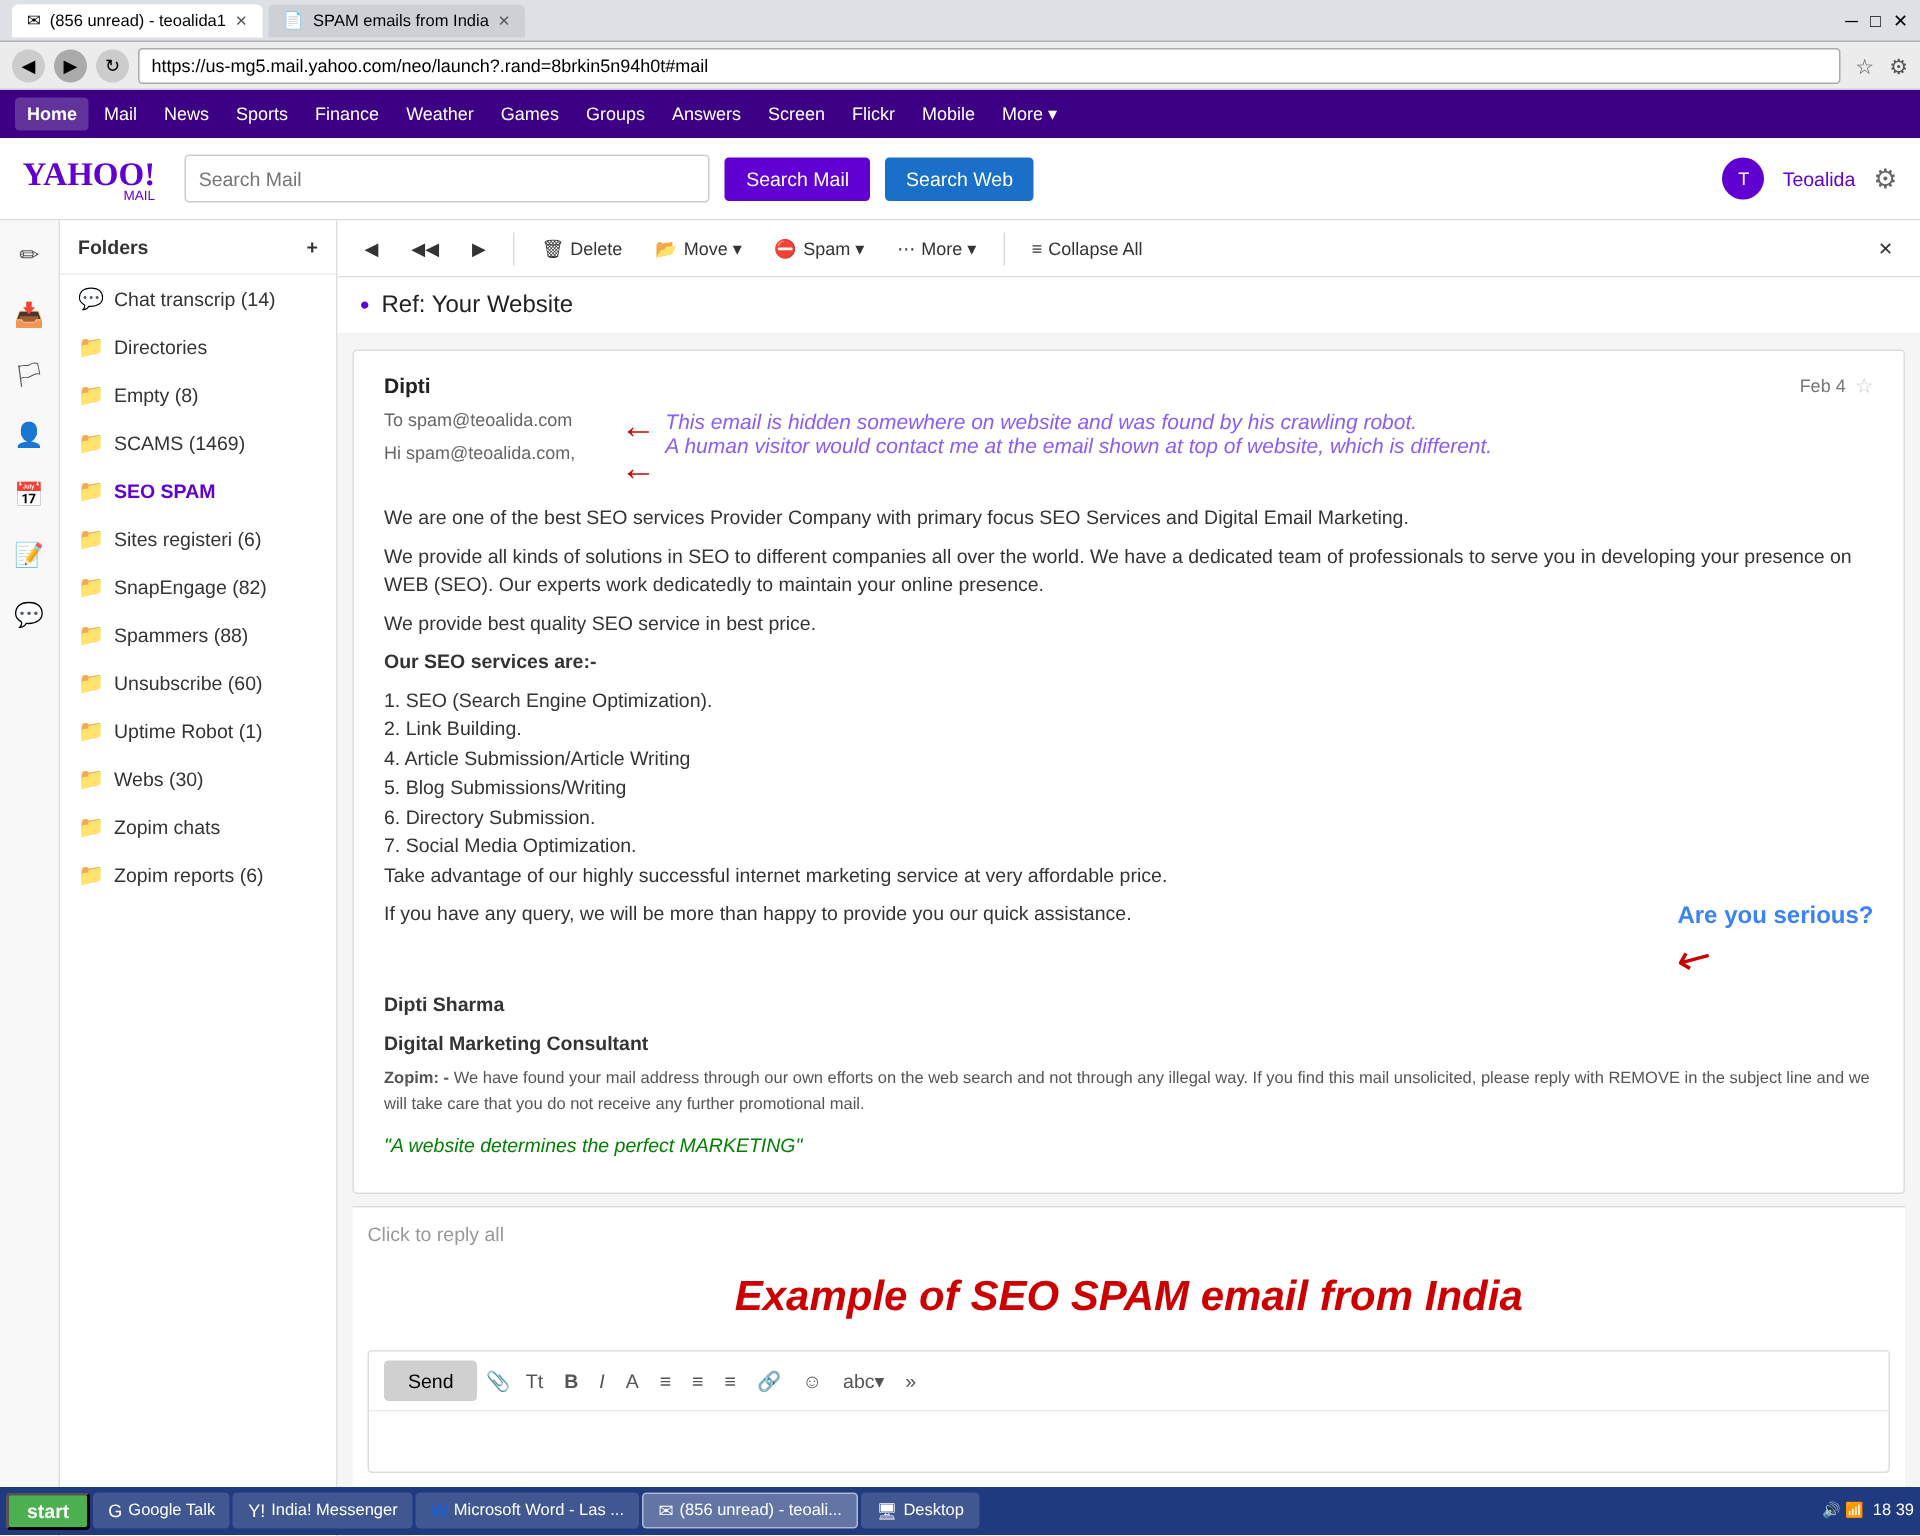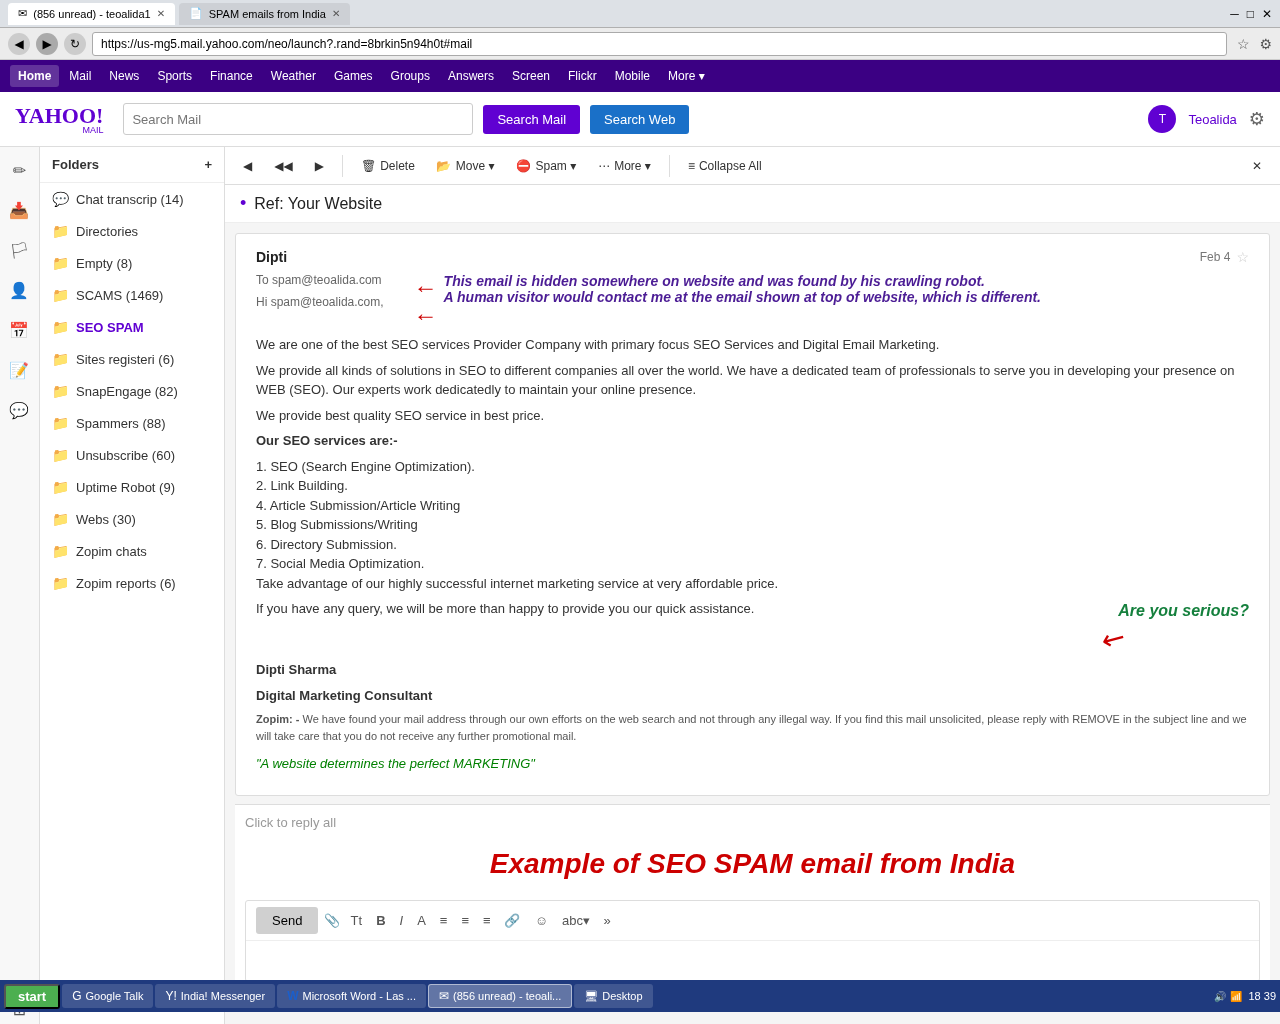--- a/index.html
+++ b/index.html
@@ -254,32 +254,30 @@
       justify-content: space-between;
       margin-bottom: 8px;
       text-align: right;
     }
     .sender-name { font-weight: bold; color: #222; font-size: 14px; }
     .email-date { color: #777; font-size: 12px; display: flex; align-items: center; gap: 6px; }
     .email-to { color: #666; font-size: 12px; margin-bottom: 8px; }
     .email-body { font-size: 13px; color: #333; line-height: 1.5; }
     .email-body p { margin-bottom: 6px; }
     .annotation-red {
-      color: #4c1d95;
-      font-weight: bold;
+      color: #8b5cf6;
+      font-weight: normal;
       font-style: italic;
       font-size: 14px;
     }
     .are-you-serious {
-      color: #15803d;
+      color: #3b82f6;
       font-weight: bold;
-      font-style: italic;
       font-size: 16px;
       position: relative;
-      margin-left: 16px;
     }
     .quote-green {
       color: #008000;
       font-style: italic;
       font-size: 13px;
     }
     .email-actions {
       margin-top: 15px;
       padding-top: 10px;
       border-top: 1px solid #eee;
@@ -338,21 +336,21 @@
 
     
     .taskbar {
       background: #1f3a7e;
       height: 32px;
       display: flex;
       align-items: center;
       padding: 0 4px;
       gap: 2px;
       position: fixed;
-      bottom: 12px;
+      bottom: 1px;
       width: 1280px;
     }
     .taskbar-start {
       background: #4caf50;
       color: #fff;
       font-weight: bold;
       padding: 3px 12px;
       border-radius: 3px;
       font-size: 13px;
       cursor: pointer;
@@ -490,21 +488,21 @@
     <div class="sidebar-item">
       <span class="sidebar-icon">📁</span>
       <span>Spammers (88)</span>
     </div>
     <div class="sidebar-item">
       <span class="sidebar-icon">📁</span>
       <span>Unsubscribe (60)</span>
     </div>
     <div class="sidebar-item">
       <span class="sidebar-icon">📁</span>
-      <span>Uptime Robot (9)</span>
+      <span>Uptime Robot (1)</span>
     </div>
     <div class="sidebar-item">
       <span class="sidebar-icon">📁</span>
       <span>Webs (30)</span>
     </div>
     <div class="sidebar-item">
       <span class="sidebar-icon">📁</span>
       <span>Zopim chats</span>
     </div>
     <div class="sidebar-item">

